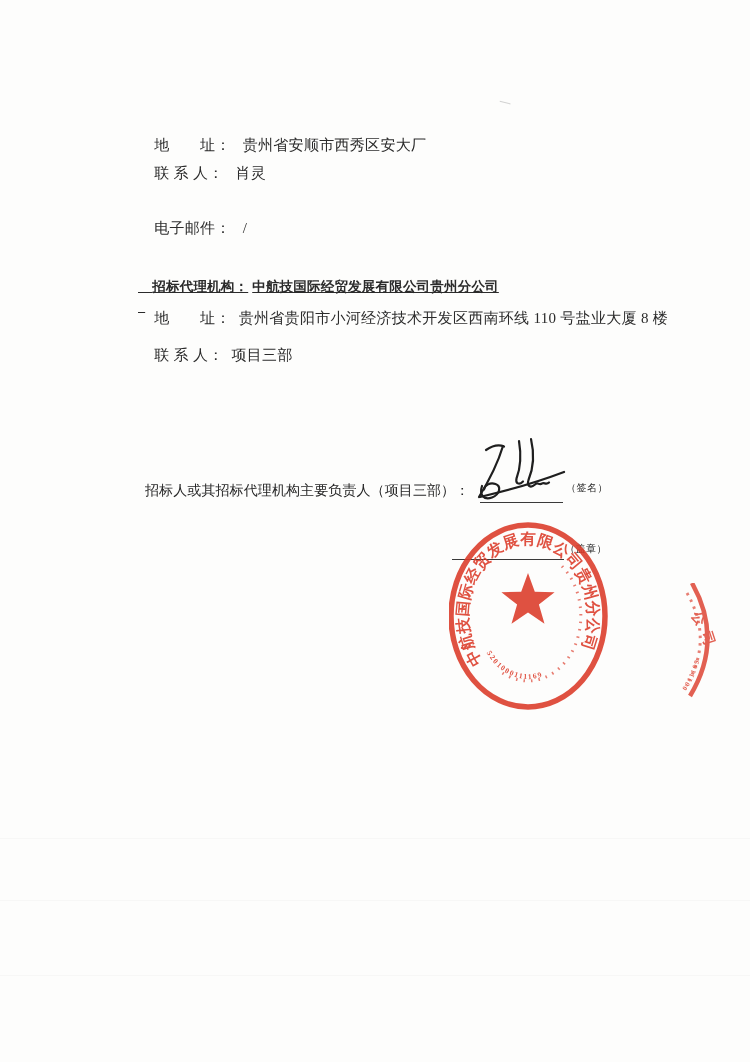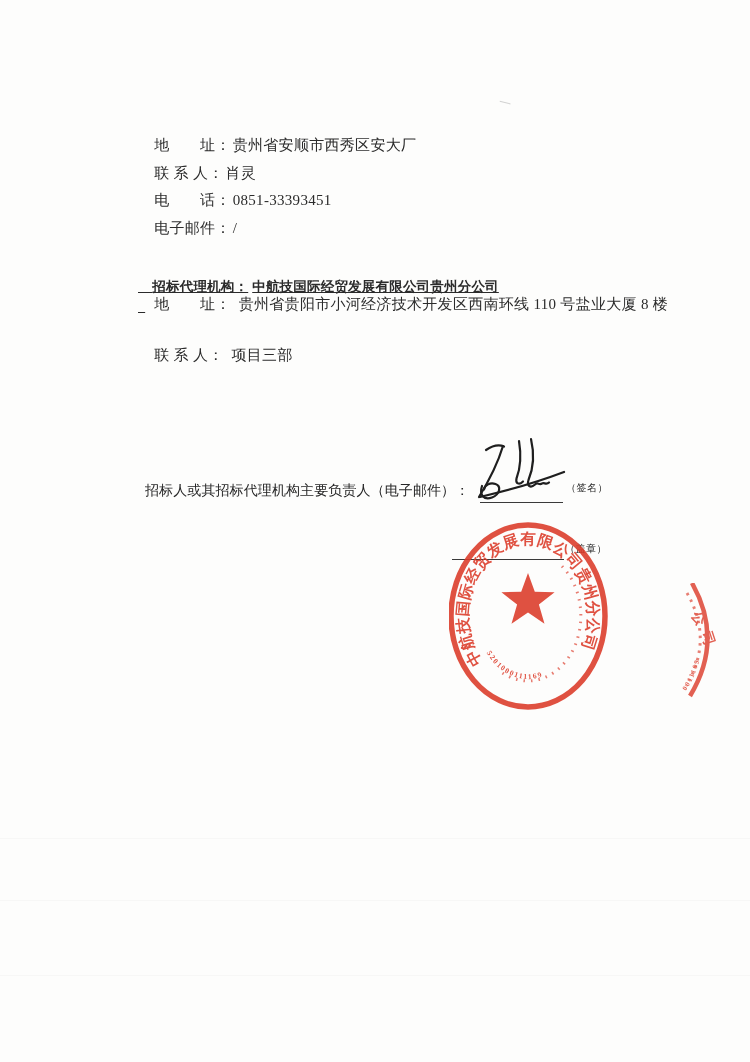--- a/index.html
+++ b/index.html
@@ -7,21 +7,21 @@
     position:relative;
     width:750px;height:1062px;
     margin:0 auto;
     background:#fdfdfc;
     overflow:hidden;
     font-family:"Liberation Serif","DejaVu Serif",serif;
     color:#2b2b2b;
   }
   .row{position:absolute;left:138px;height:20px;line-height:20px;font-size:15px;letter-spacing:.3px;white-space:pre;}
   .row .lbl{white-space:pre;}
-  .row .val{white-space:pre;margin-left:2px;}
+  .row .val{white-space:pre;margin-left:12px;}
   .agency-val{margin-left:8px !important;}
   .bold-row{font-weight:700;font-size:13.5px;letter-spacing:.2px;text-decoration:underline;}
   .bold-row .val{margin-left:4px;}
   .sigline{position:absolute;height:20px;line-height:20px;font-size:14px;letter-spacing:.1px;white-space:pre;color:#262626;}
   .underline{position:absolute;border-bottom:1.3px solid #3a3a3a;height:0;}
   .suffix{position:absolute;font-size:10px;letter-spacing:.5px;white-space:pre;color:#262626;}
   .seal-svg{position:absolute;left:449px;top:521px;opacity:.88;}
   .seal-frag{position:absolute;left:662px;top:583px;opacity:.8;}
   .sig-svg{position:absolute;left:468px;top:433px;}
   .scanline{position:absolute;left:0;width:750px;height:1px;background:rgba(60,60,60,0.03);}
@@ -36,38 +36,35 @@
   <div class="scanline" style="top:838px"></div>
   <div class="scanline" style="top:900px"></div>
   <div class="scanline" style="top:975px"></div>
 
   <div class="row" style="top:115px">
     <span class="lbl">地　　址：</span><span class="val">贵州省安顺市西秀区安大厂</span>
   </div>
   <div class="row" style="top:143px">
     <span class="lbl">联 系 人：</span><span class="val">肖灵</span>
   </div>
-  <div class="row" style="top:170px">
-    <span class="lbl">电　　话：</span><span class="val">0851-33393451</span>
-  </div>
   <div class="row" style="top:198px">
     <span class="lbl">电子邮件：</span><span class="val">/</span>
   </div>
 
   <div class="row bold-row" style="top:257px">
     <span class="lbl">招标代理机构：</span><span class="val">中航技国际经贸发展有限公司贵州分公司</span>
   </div>
-  <div class="row" style="top:274px">
+  <div class="row" style="top:288px">
     <span class="lbl">地　　址：</span><span class="val agency-val">贵州省贵阳市小河经济技术开发区西南环线 110 号盐业大厦 8 楼</span>
   </div>
   <div class="row" style="top:325px">
     <span class="lbl">联 系 人：</span><span class="val agency-val">项目三部</span>
   </div>
 
-  <div class="sigline" style="left:145px;top:481px">招标人或其招标代理机构主要负责人（电子邮件）：</div>
+  <div class="sigline" style="left:145px;top:481px">招标人或其招标代理机构主要负责人（项目三部）：</div>
   <div class="underline" style="left:480px;top:502px;width:83px"></div>
   <div class="suffix" style="left:566px;top:481px">（签名）</div>
 
   <svg class="sig-svg" width="110" height="80" viewBox="0 0 110 80">
     <g fill="none" stroke="#1f1f1f" stroke-width="2.2" stroke-linecap="round" stroke-linejoin="round">
       <path d="M 18,17 C 24,13 31,11.5 36,13.5"></path>
       <path d="M 35,13 C 30.5,28 22,46 11,64"></path>
       <path d="M 14,53 C 11,62 16,67.5 24,64.5 C 32,61.5 33.5,53 27.5,51 C 22,49.2 17,52 16,56.5"></path>
       <path d="M 51,8 C 53.5,23 52.5,35 48.5,45.5 C 47.3,50.5 51,52.5 55,48.5"></path>
       <path d="M 63,6 C 66.5,21 65.5,35 60.5,47 C 58.5,53 62.5,55.5 67,51.5 C 69.3,48.5 71,52.5 74,50.5 C 76.2,48.8 78,52.5 81,49.5"></path>

